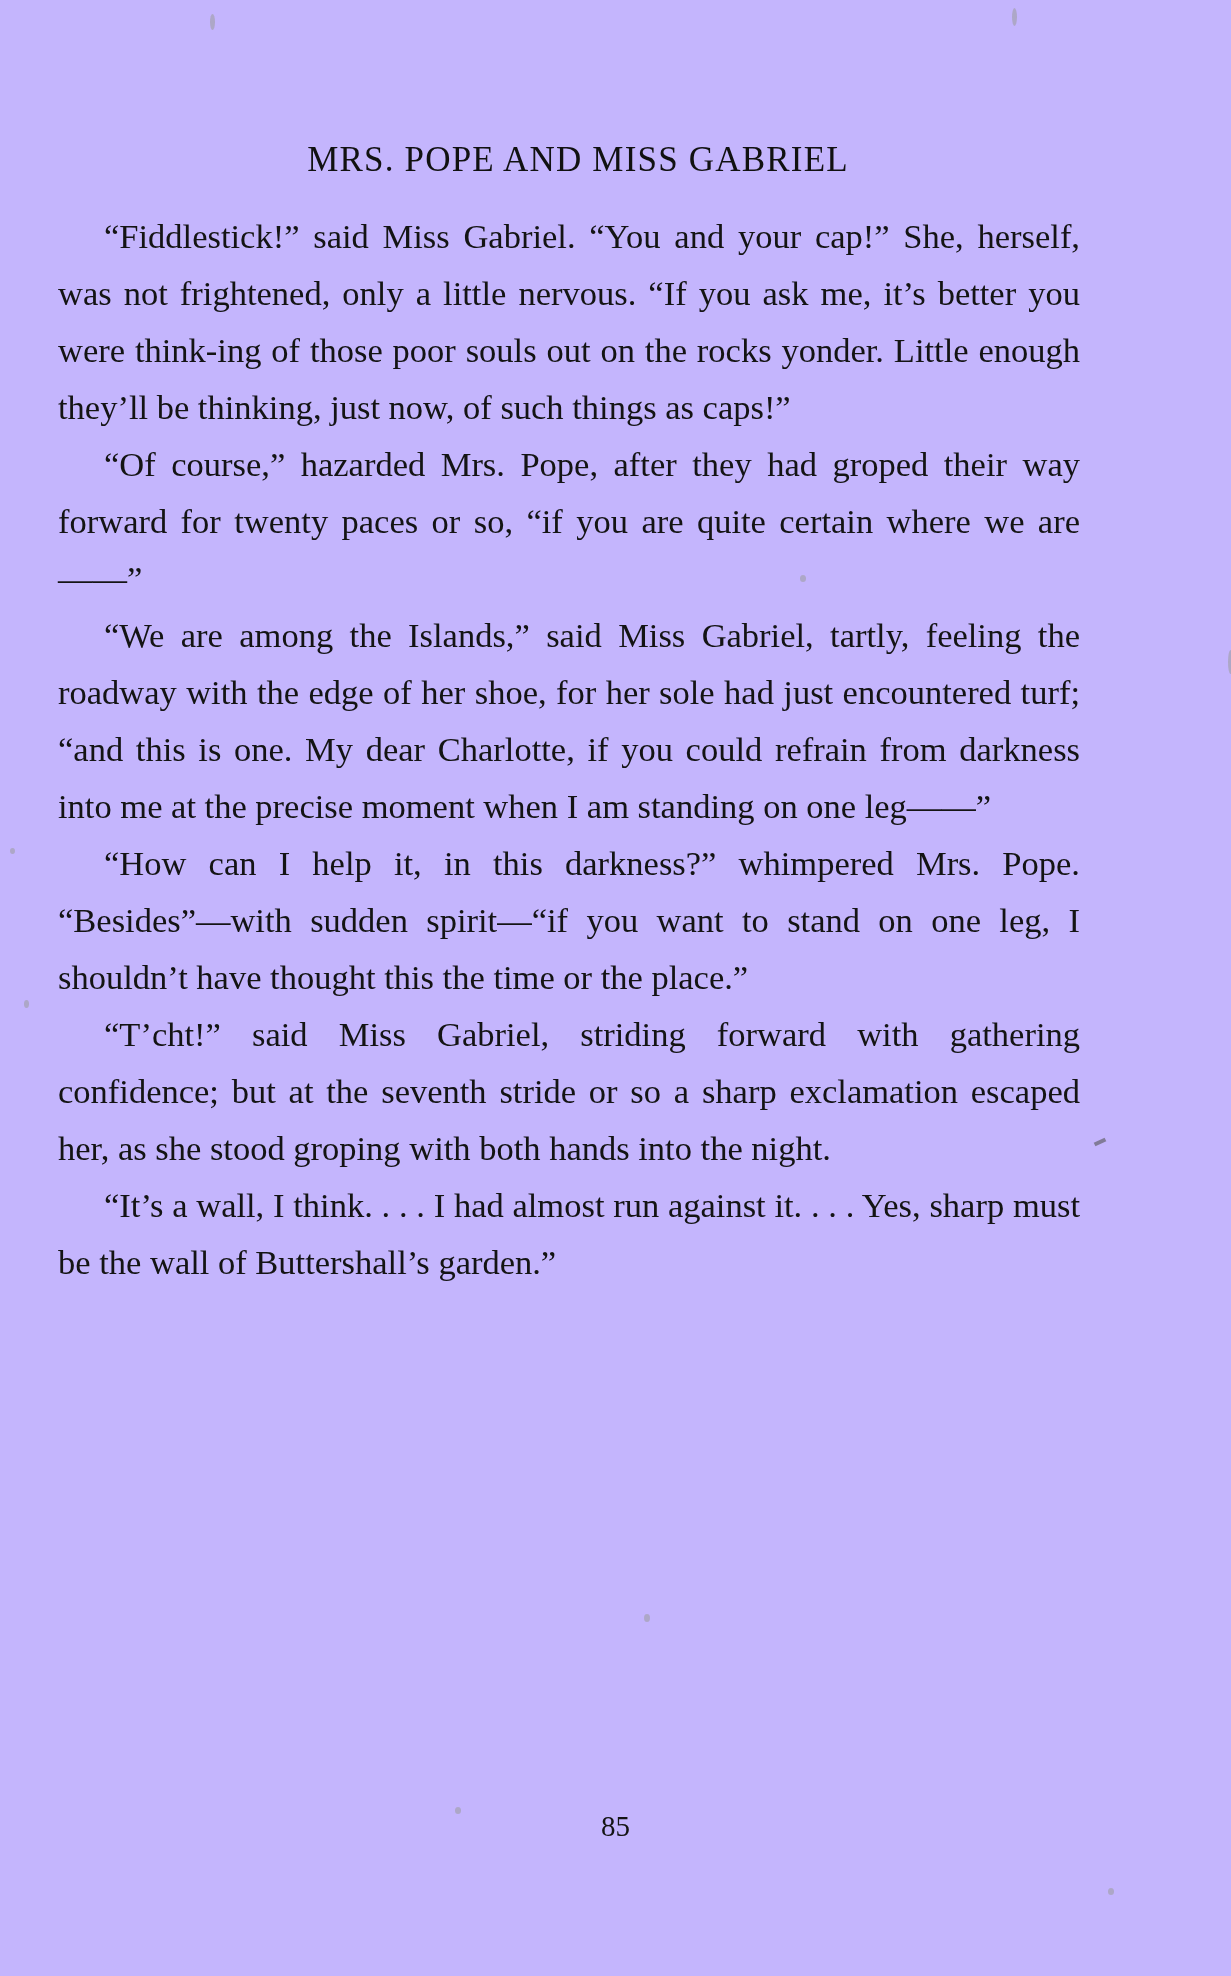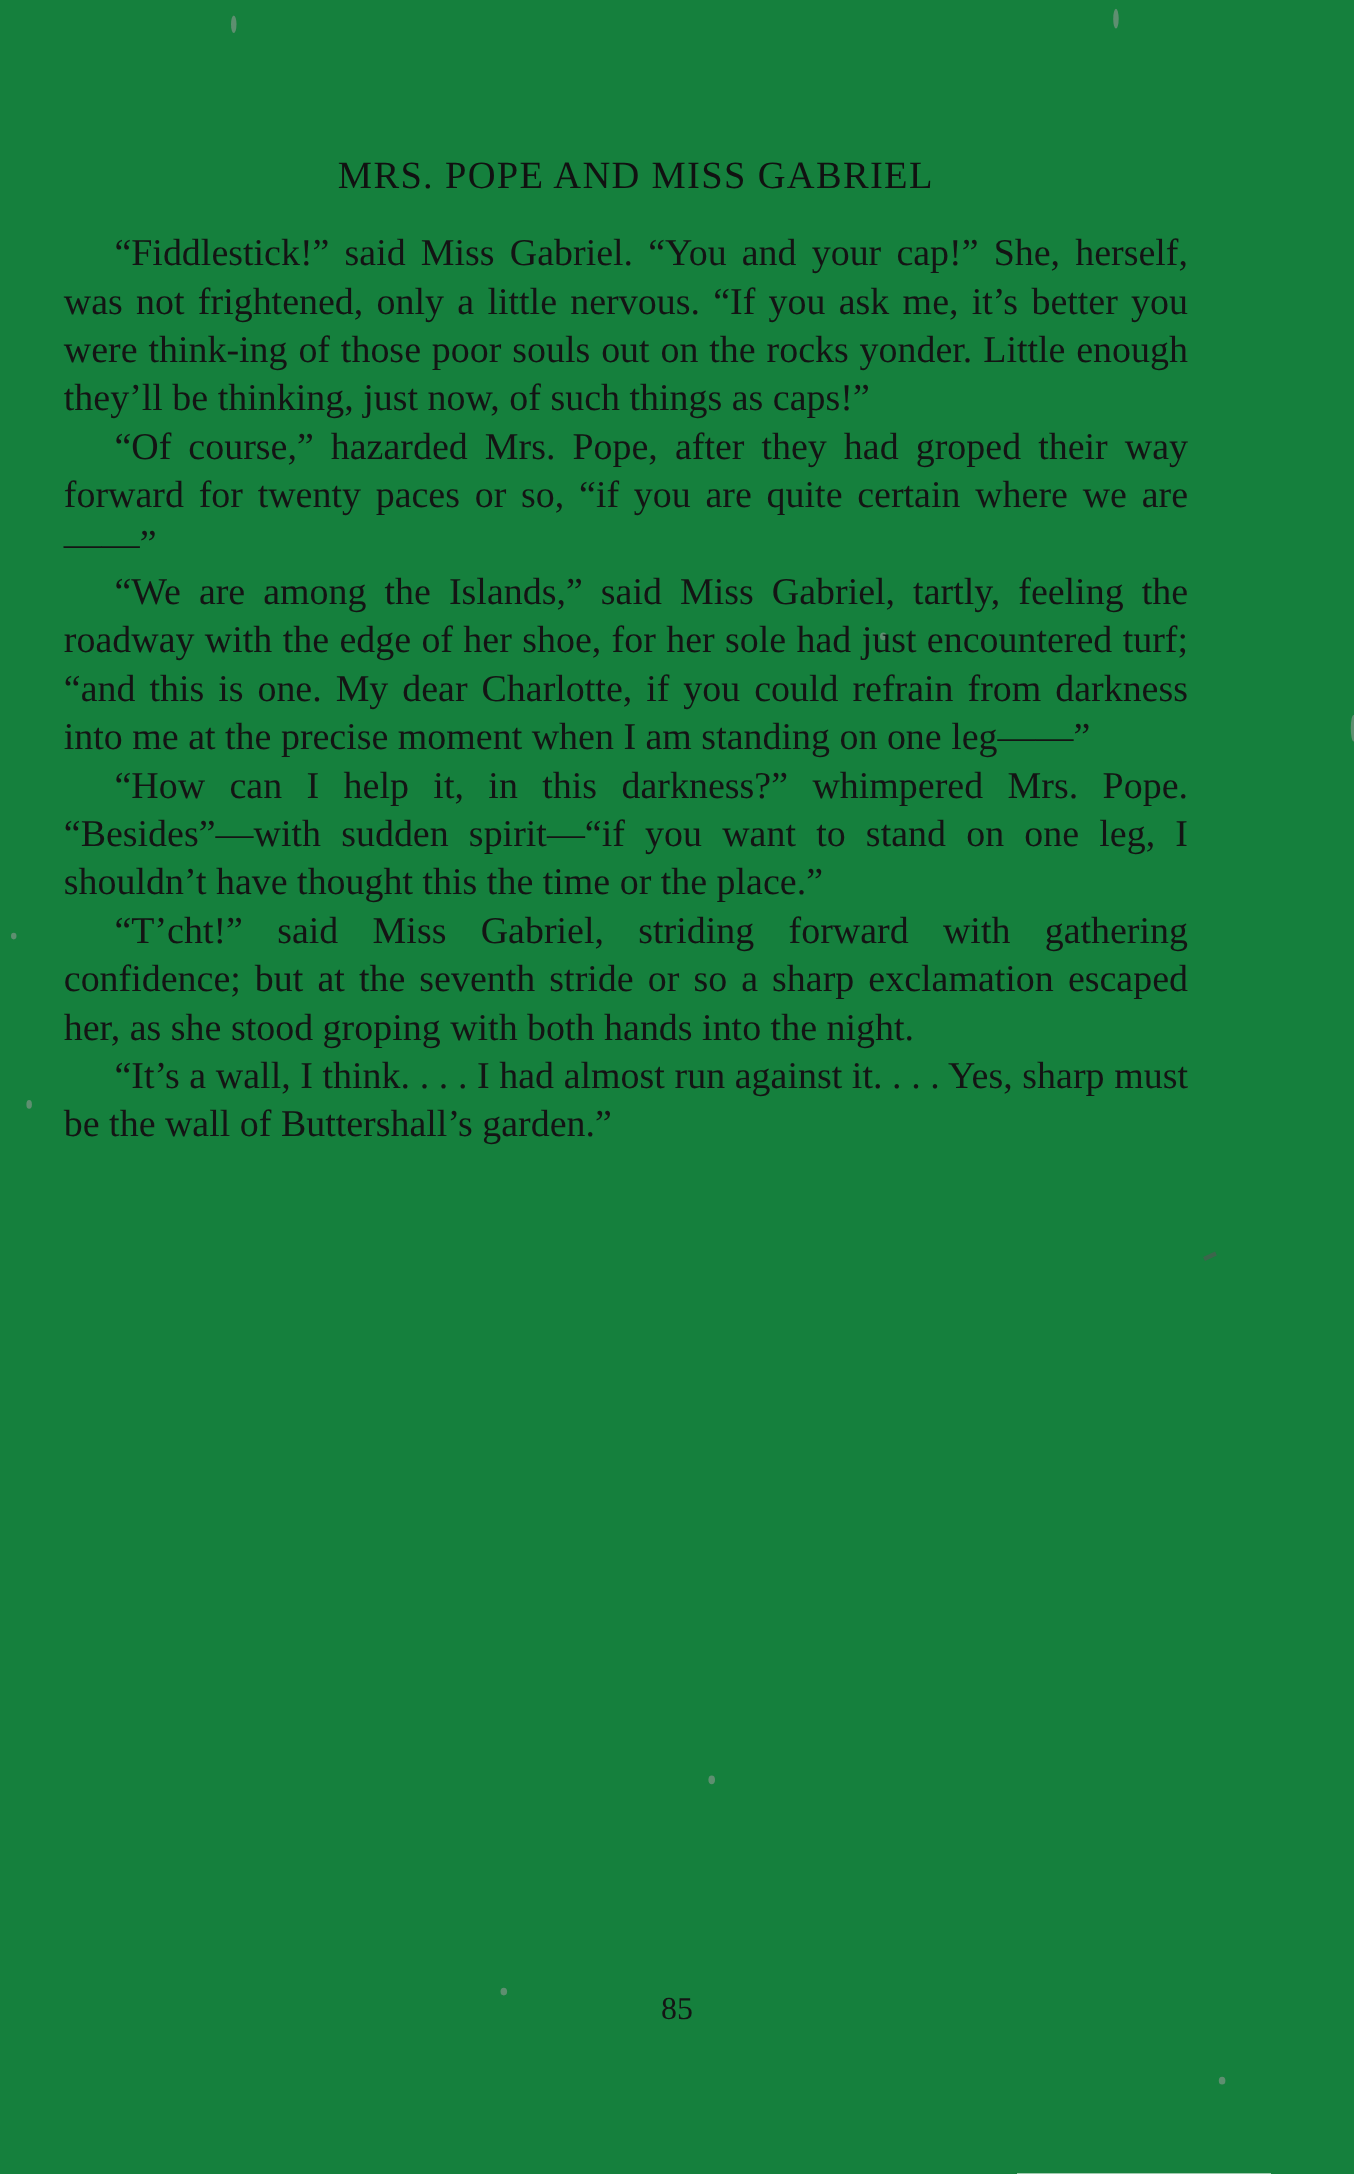--- a/index.html
+++ b/index.html
@@ -14,40 +14,40 @@
     font-family: "Liberation Serif", "DejaVu Serif", serif;
     color: #1a1a1a;
     overflow: hidden;
   }
   .page {
     position: absolute;
     left: 0;
     top: 0;
     width: 1231px;
     height: 1976px;
-    background: #15803d;
+    background: #c4b5fd;
   }
   .content {
     position: absolute;
     left: 58px;
     top: 140px;
     width: 1022px;
   }
   .running-head {
     text-align: center;
     font-size: 35px;
     letter-spacing: 1.2px;
     margin: 0 0 28px 0;
     padding-left: 18px;
     font-weight: 400;
     color: #111;
   }
   .para {
     font-size: 34.5px;
-    line-height: 44px;
+    line-height: 57px;
     text-align: justify;
     text-justify: inter-word;
     margin: 0;
     text-indent: 46px;
     color: #141414;
     hyphens: manual;
   }
   .para + .para {
     margin-top: 0px;
   }

